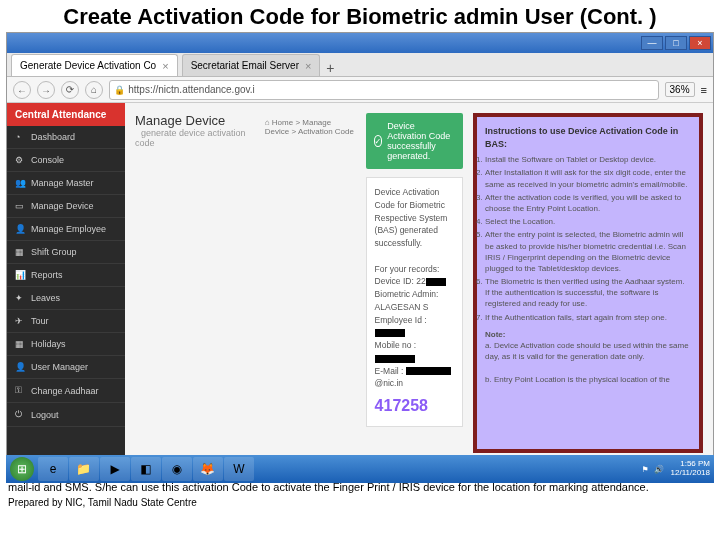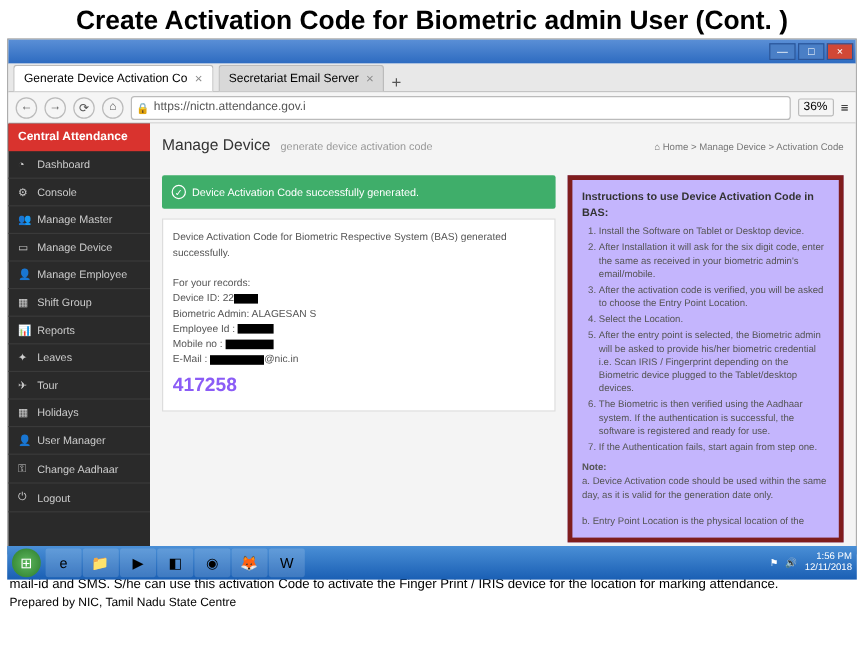--- a/index.html
+++ b/index.html
@@ -29,21 +29,21 @@
 .page-hdr h2{font-size:13px;color:#333;font-weight:normal}
 .page-hdr .sub{color:#999;font-size:9px;margin-left:6px}
 .crumb{font-size:8px;color:#777}
 .left-col{flex:1}
 .alert{background:#3fae6a;color:#fff;padding:8px;border-radius:2px;margin-bottom:8px;display:flex;align-items:center;gap:5px}
 .alert .chk{border:1px solid #fff;border-radius:50%;width:12px;height:12px;display:inline-flex;align-items:center;justify-content:center;font-size:8px}
 .card{background:#fff;border:1px solid #ddd;padding:8px;font-size:8.5px;line-height:1.5;color:#555}
 .code{font-size:16px;font-weight:bold;color:#8b5cf6;margin-top:4px}
 .right-col{width:230px;background:#c4b5fd;border:4px solid #7f1d1d;padding:8px;font-size:8px;line-height:1.4;color:#555}
 .right-col h4{font-size:9px;margin-bottom:4px;color:#333}
-.right-col ol{margin-left:14px}
+.right-col ol{}
 .right-col ol li{margin-bottom:2px}
 .note{margin-top:6px}
 .taskbar{position:absolute;bottom:57px;left:6px;right:6px;height:28px;background:linear-gradient(#4a8fd6,#1a5fb4);display:flex;align-items:center;padding:0 4px}
 .tbicon{width:30px;height:24px;margin-right:1px;background:rgba(255,255,255,.15);border-radius:2px;display:flex;align-items:center;justify-content:center;font-size:12px}
 .start{background:radial-gradient(circle,#5fb85f,#2a7a2a);border-radius:50%;width:24px;height:24px;margin-right:4px;display:flex;align-items:center;justify-content:center;color:#fff;font-size:12px}
 .tray{margin-left:auto;display:flex;align-items:center;color:#fff;font-size:8px;gap:6px}
 .tray .clock{text-align:right;line-height:1.1}
 .caption{padding:4px 8px 2px;font-size:11px;text-align:justify;line-height:1.3}
 .prepared{padding:0 8px;font-size:10px}
 .redact{display:inline-block;background:#000;height:8px;vertical-align:middle}
@@ -133,21 +133,21 @@
       <div class="menu-item">
           <span class="mi">⚿</span>
           <span>Change Aadhaar</span>
         </div>
       <div class="menu-item">
           <span class="mi">⏻</span>
           <span>Logout</span>
         </div>
     </div>
 
-    <div class="main" style="flex-direction:column">
+    <div class="main" style="flex-direction:row">
       <div class="page-hdr">
         <div>
           <h2 style="display:inline">Manage Device</h2>
           <span class="sub">generate device activation code</span>
         </div>
         <div class="crumb">
           ⌂ <span>Home</span> &gt;
           <span>Manage Device</span> &gt;
           <span>Activation Code</span>
         </div>

